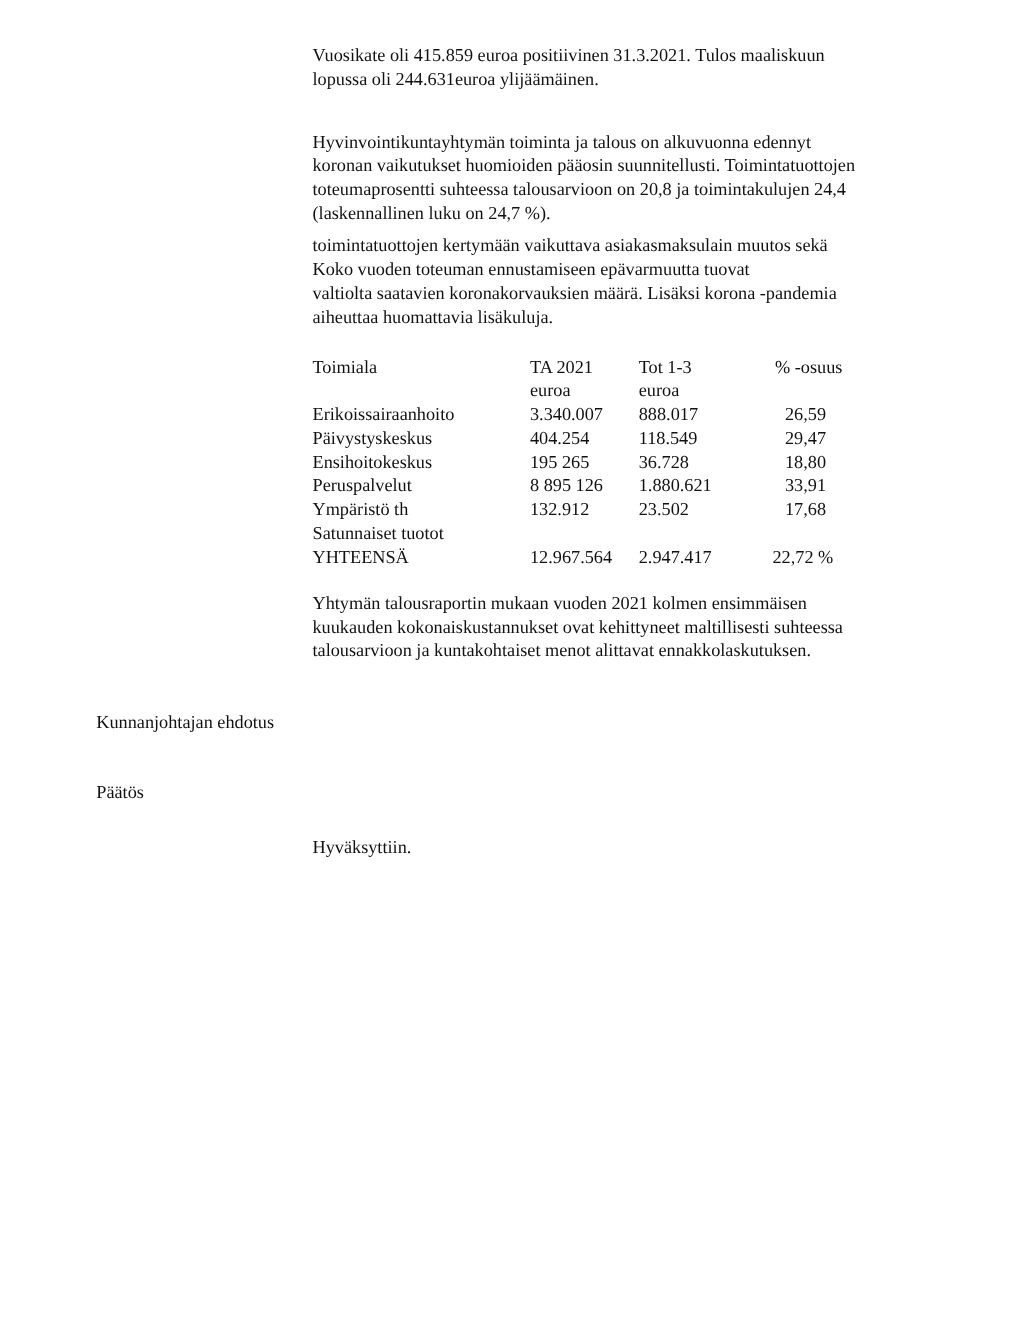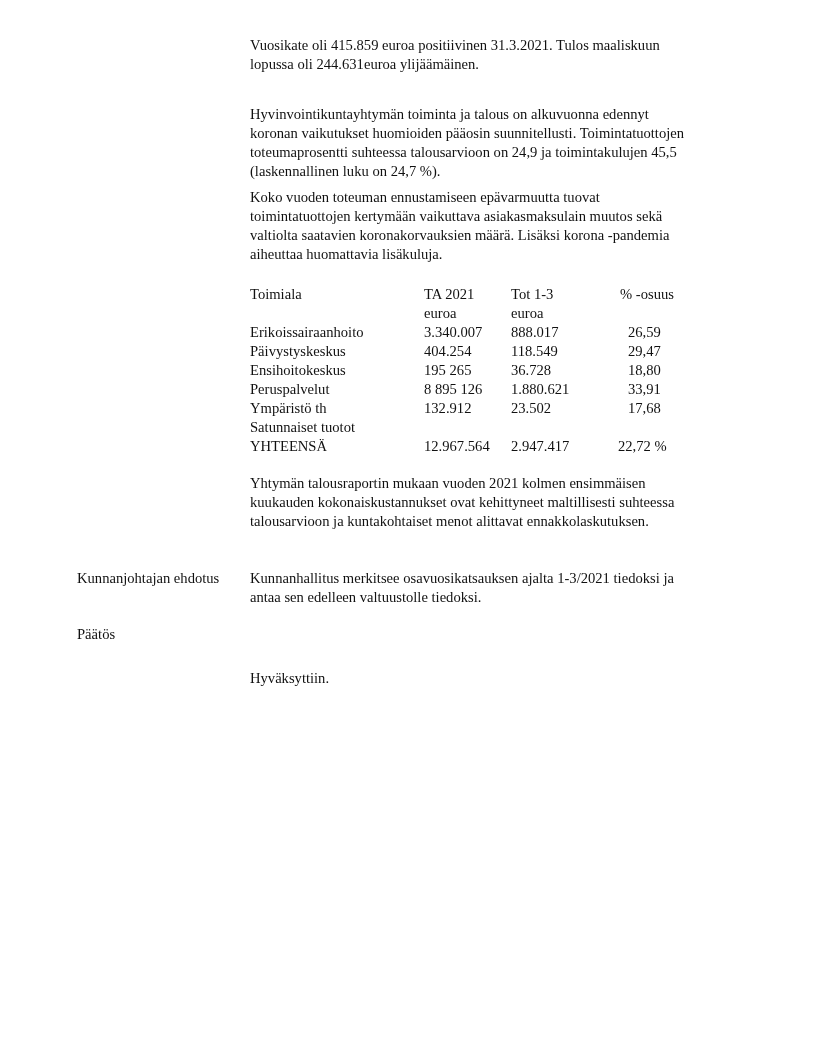--- a/index.html
+++ b/index.html
@@ -61,27 +61,27 @@
 <div class="page">
 
   <div class="para" style="top:36px;">
     <span class="line">Vuosikate oli 415.859 euroa positiivinen 31.3.2021. Tulos maaliskuun</span>
     <span class="line">lopussa oli 244.631euroa ylijäämäinen.</span>
   </div>
 
   <div class="para" style="top:105px;">
     <span class="line">Hyvinvointikuntayhtymän toiminta ja talous on alkuvuonna edennyt</span>
     <span class="line">koronan vaikutukset huomioiden pääosin suunnitellusti. Toimintatuottojen</span>
-    <span class="line">toteumaprosentti suhteessa talousarvioon on 24,9 ja toimintakulujen 45,5</span>
+    <span class="line">toteumaprosentti suhteessa talousarvioon on 20,8 ja toimintakulujen 24,4</span>
     <span class="line">(laskennallinen luku on 24,7 %).</span>
   </div>
 
   <div class="para" style="top:188px;">
+    <span class="line">toimintatuottojen kertymään vaikuttava asiakasmaksulain muutos sekä</span>
     <span class="line">Koko vuoden toteuman ennustamiseen epävarmuutta tuovat</span>
-    <span class="line">toimintatuottojen kertymään vaikuttava asiakasmaksulain muutos sekä</span>
     <span class="line">valtiolta saatavien koronakorvauksien määrä. Lisäksi korona -pandemia</span>
     <span class="line">aiheuttaa huomattavia lisäkuluja.</span>
   </div>
 
   <div class="table">
     <div class="trow">
       <span class="cell c0">Toimiala</span>
       <span class="cell c1">TA 2021</span>
       <span class="cell c2">Tot 1-3</span>
       <span class="cell c3">% -osuus</span>
@@ -131,23 +131,19 @@
     </div>
   </div>
 
   <div class="para" style="top:474px;">
     <span class="line">Yhtymän talousraportin mukaan vuoden 2021 kolmen ensimmäisen</span>
     <span class="line">kuukauden kokonaiskustannukset ovat kehittyneet  maltillisesti suhteessa</span>
     <span class="line">talousarvioon ja kuntakohtaiset menot alittavat ennakkolaskutuksen.</span>
   </div>
 
   <div class="label" style="top:569px;">Kunnanjohtajan ehdotus</div>
-  <div class="para" style="top:569px;">
-    <span class="line">Kunnanhallitus merkitsee osavuosikatsauksen ajalta 1-3/2021 tiedoksi ja</span>
-    <span class="line">antaa sen edelleen valtuustolle tiedoksi.</span>
-  </div>
 
   <div class="label" style="top:625px;">Päätös</div>
   <div class="para" style="top:625px;margin-top:44px;">
     <span class="line">Hyväksyttiin.</span>
   </div>
 
 </div>
 
 </body></html>

